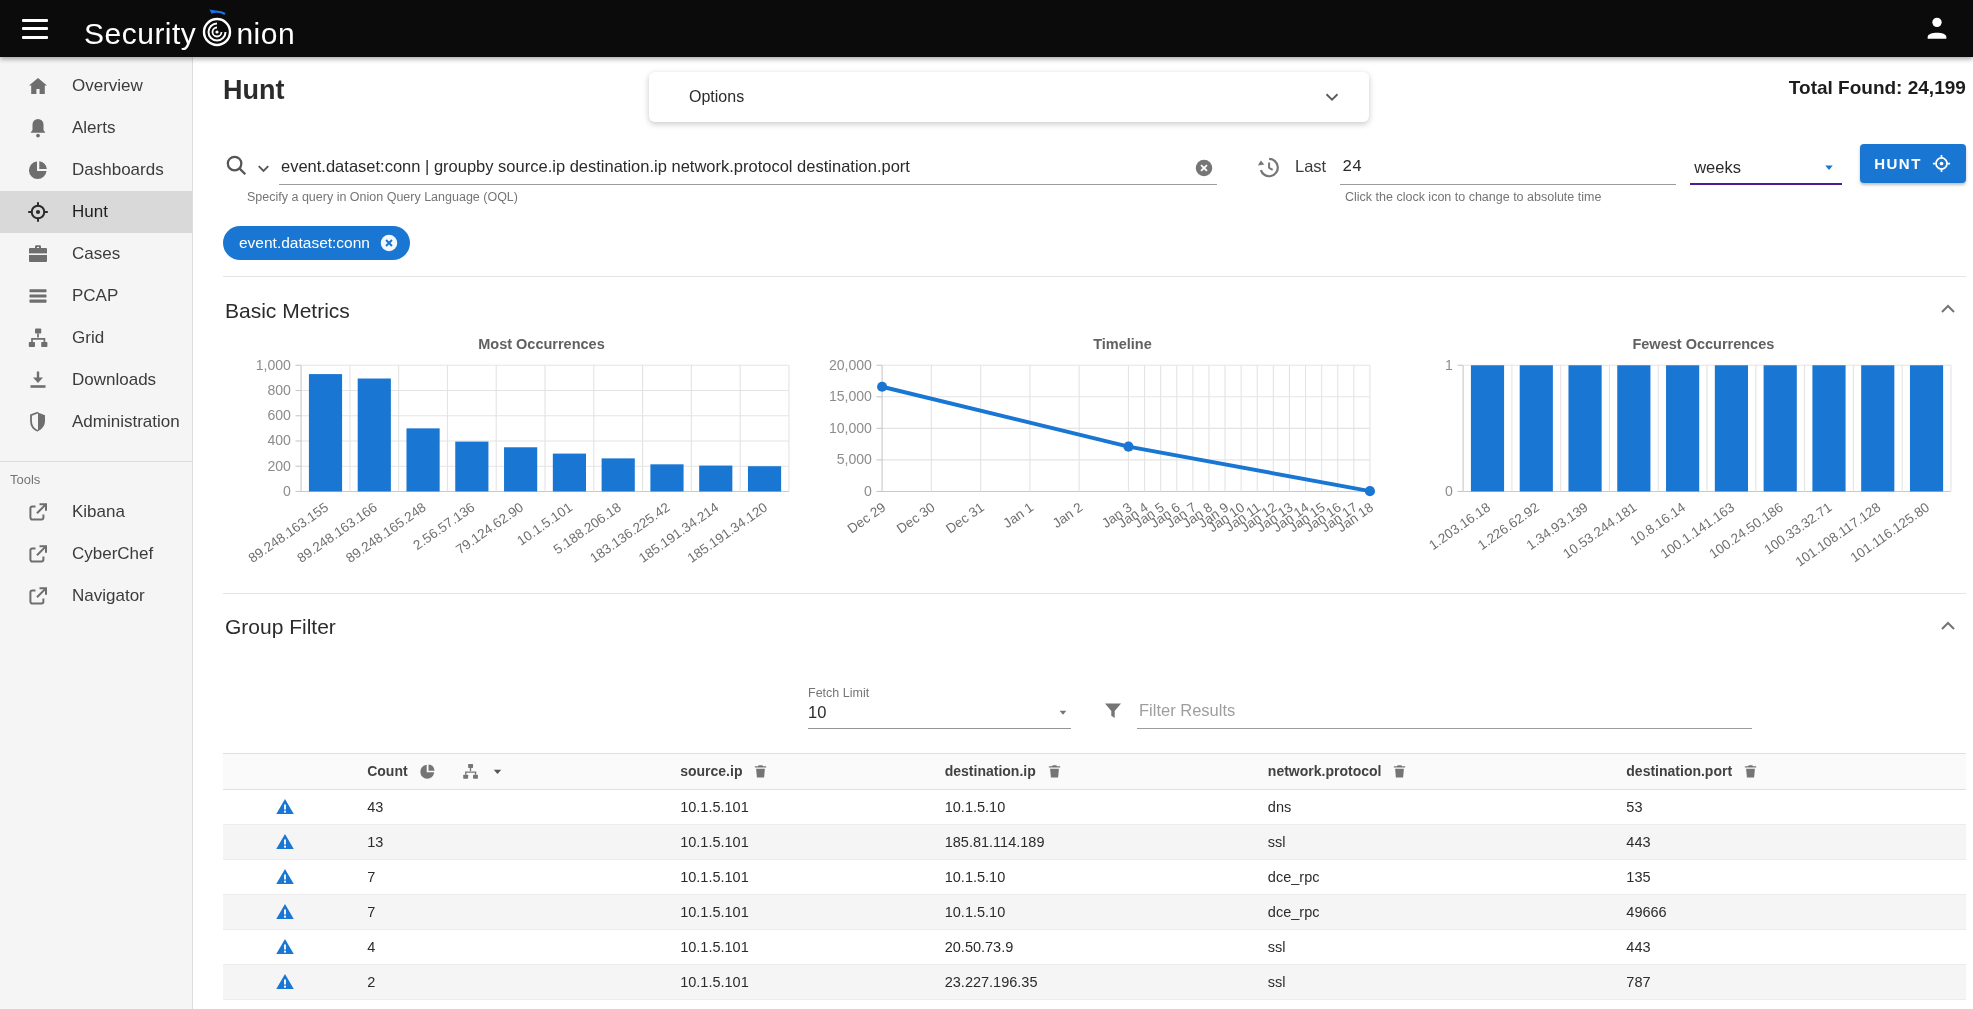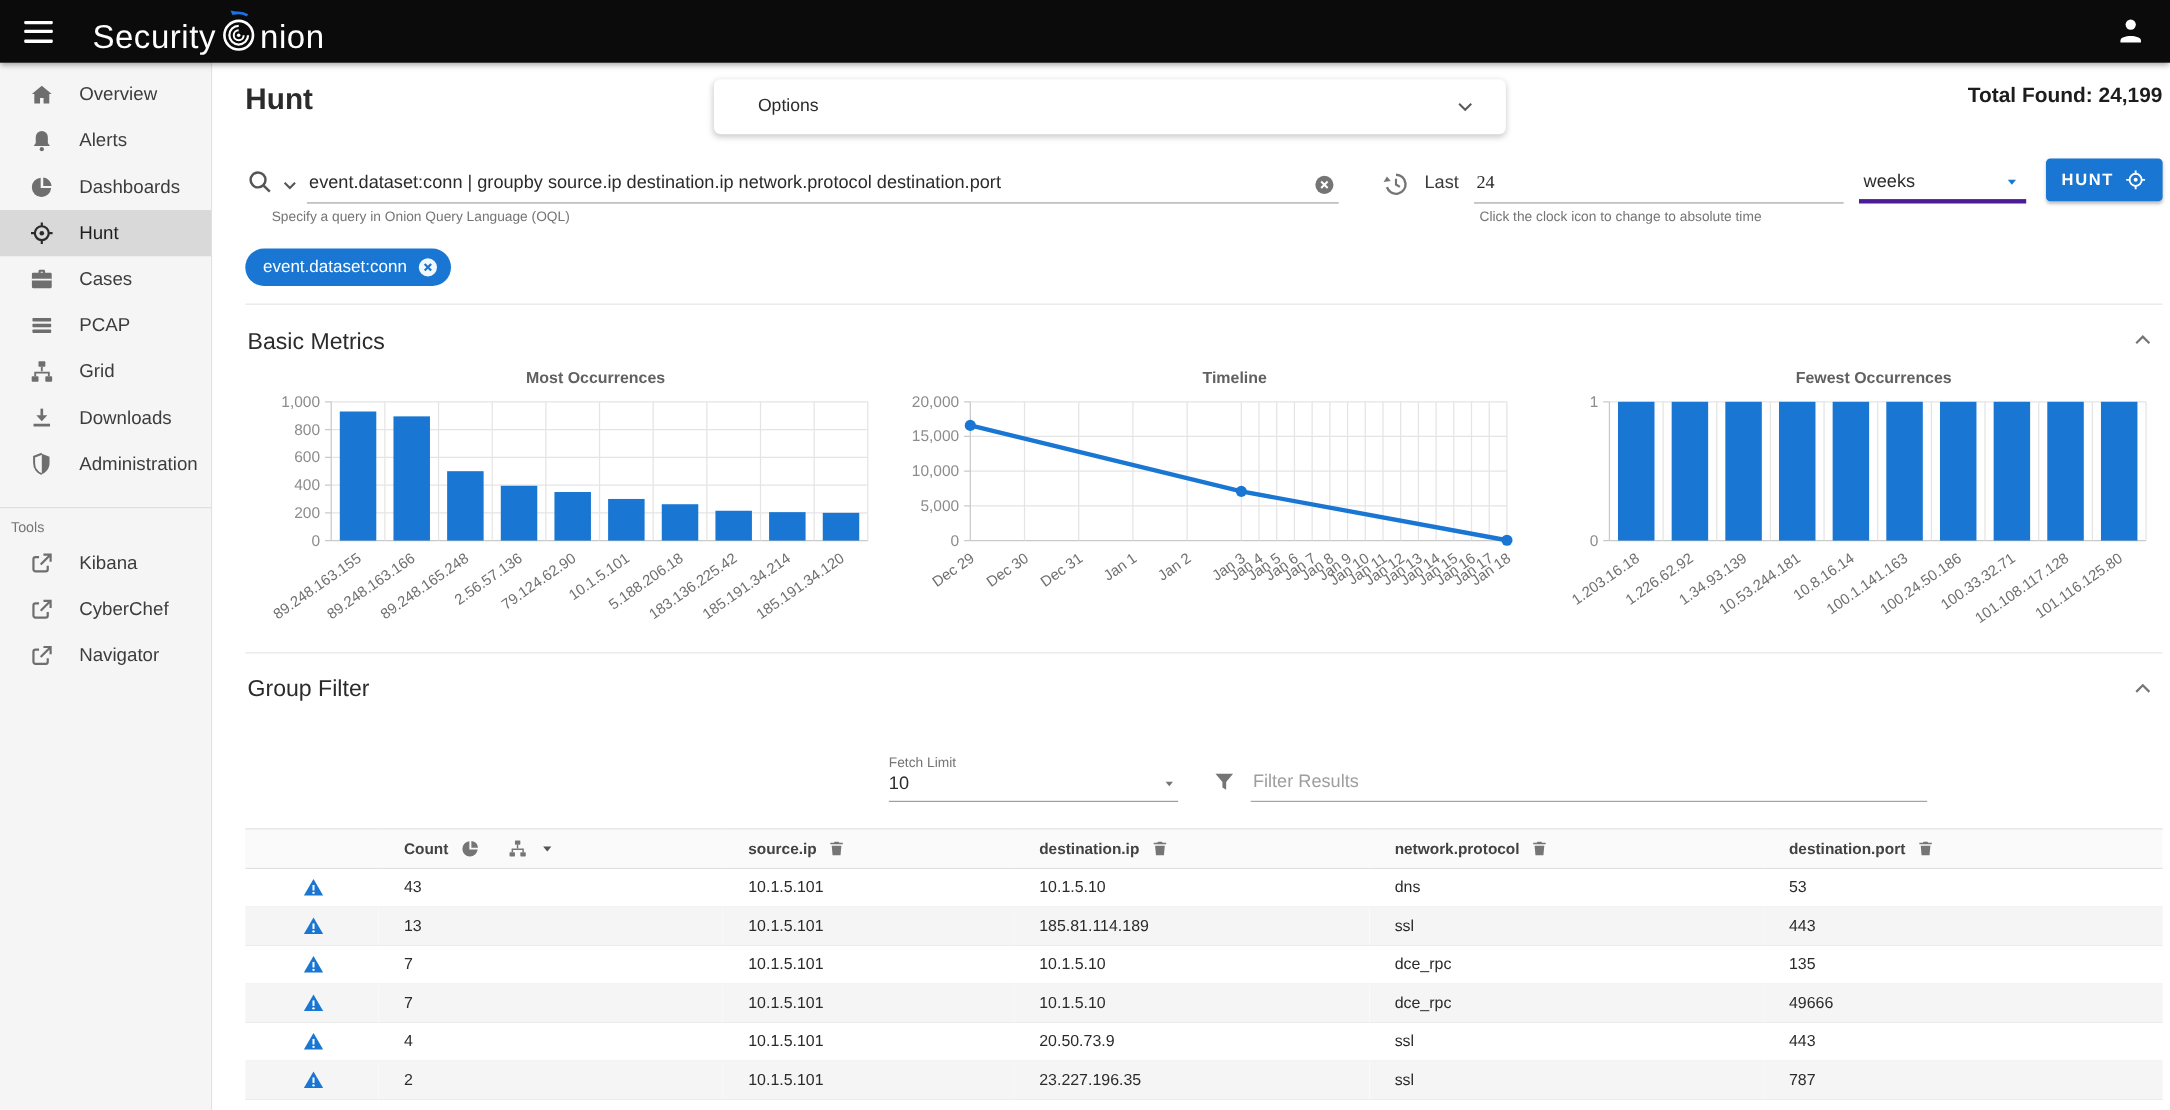--- a/index.html
+++ b/index.html
@@ -46,22 +46,22 @@
   .q-caret { margin:0 6px 7px 0; cursor:pointer; }
   .q-wrap { position:relative; width:938px; }
   .q-wrap input { width:100%; border:none; outline:none; border-bottom:1px solid #9c9c9c;
                   font-size:16.5px; font-family:inherit; color:#2b2b2b; padding:0 34px 8px 2px;
                   background:transparent; }
   .q-clear { position:absolute; right:2px; bottom:6px; cursor:pointer; }
   .t-history { margin:0 10px 5px 38px; cursor:pointer; }
   .t-last { font-size:16.5px; color:#3a3a3a; margin:0 14px 9px 4px; }
   .dur-wrap { width:336px; }
   .dur-wrap input { width:100%; border:none; outline:none; border-bottom:1px solid #9c9c9c;
-                    font-size:16.5px; font-family:Liberation Serif, serif; color:#2b2b2b; padding:0 2px 8px 2px; }
-  .unit-select { width:152px; margin-left:14px; border-bottom:4px solid #4c1d95;
+                    font-size:16.5px; font-family:Liberation Mono, monospace; color:#2b2b2b; padding:0 2px 8px 2px; }
+  .unit-select { width:152px; margin-left:14px; border-bottom:2px solid #4c1d95;
                  display:flex; align-items:flex-start; padding:0 4px 6px 4px; cursor:pointer; }
   .unit-select .val { font-size:16.5px; color:#2b2b2b; flex:1; }
   .hunt-btn { margin-left:18px; margin-bottom:2px; background:#1976d2; color:#fff; border:none;
               border-radius:4px; height:39px; padding:0 14px; font-size:15px; font-weight:bold;
               letter-spacing:1.5px; display:flex; align-items:center; gap:9px; cursor:pointer;
               box-shadow:0 2px 3px rgba(0,0,0,.25); font-family:inherit; }
 
   .hints-row { position:relative; height:22px; margin-top:5px; }
   .hint { font-size:12.5px; color:#757575; position:absolute; top:0; }
   .hint.left { left:24px; }

